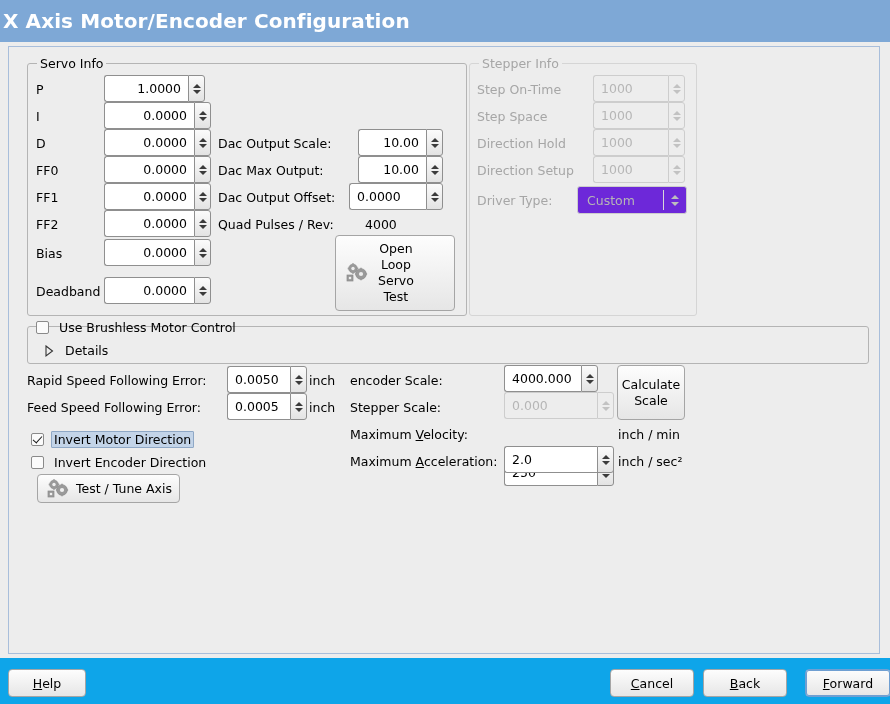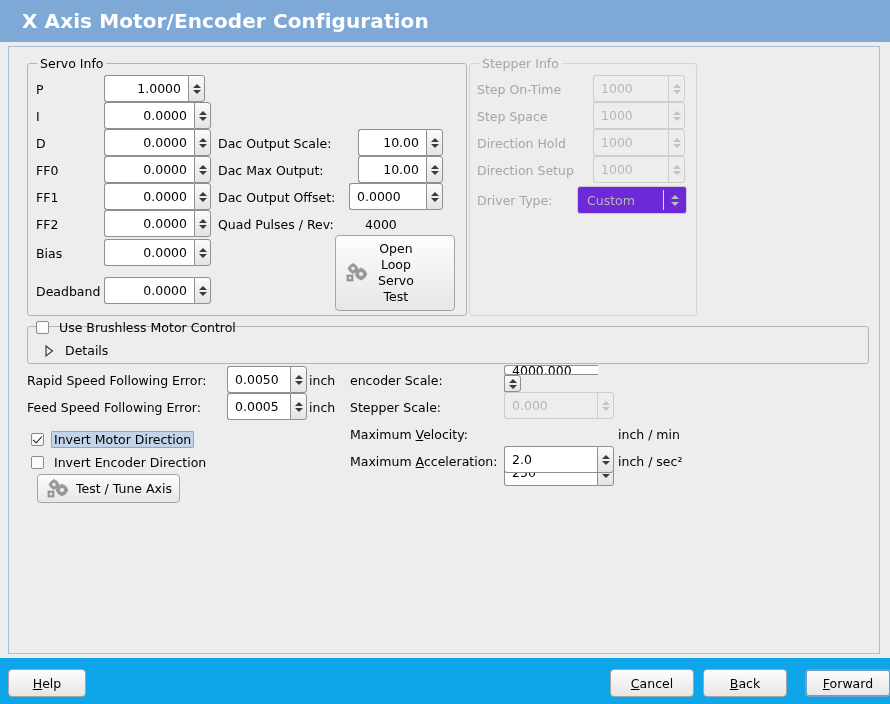--- a/index.html
+++ b/index.html
@@ -19,21 +19,21 @@
   .titlebar {
     position: absolute; left: 0; top: 0;
     width: 890px; height: 42px;
     background: #7ea8d6;
     display: flex; align-items: center;
   }
   .titlebar .title {
     color: #ffffff;
     font-size: 20px;
     font-weight: bold;
-    padding-left: 22px;
+    padding-left: 3px;
     letter-spacing: 0.1px;
   }
 
   
   .content-panel {
     position: absolute; left: 8px; top: 46px;
     width: 872px; height: 608px;
     background: #ededed;
     border: 1px solid #a8bedb;
     box-sizing: border-box;
@@ -495,37 +495,41 @@
             <line x1="17" y1="16.7" x2="17" y2="18.3"></line>
           <line x1="10.9" y1="12" x2="12.5" y2="12"></line>
             <line x1="21.5" y1="12" x2="23.1" y2="12"></line>
         </g>
       </svg>
     </span>
     <span style="margin-left:5px;">Test / Tune Axis</span>
   </div>
 
   <span class="lbl" style="left:341px; top:326px;">encoder Scale:</span>
-  <div class="spin" style="left:495px; top:318px; width:94px;flex-direction:column;">
+  <div class="spin" style="left:495px; top:318px; width:94px;">
     <div class="txt left">4000.000</div>
     <div class="btns">
         <div class="ar up"></div>
         <div class="ar down"></div>
       </div>
   </div>
 
   <span class="lbl" style="left:341px; top:353px;">Stepper Scale:</span>
   <div class="spin disabled" style="left:495px; top:345px; width:110px;">
     <div class="txt left">0.000</div>
     <div class="btns">
         <div class="ar up"></div>
         <div class="ar down"></div>
       </div>
   </div>
 
+  <div class="btn" style="left:608px; top:318px; width:68px; height:55px;">
+    <span class="multiline">Calculate
+Scale</span>
+  </div>
 
   <span class="lbl" style="left:341px; top:380px;"><span>Maximum </span><span class="mn">V</span><span>elocity:</span></span>
   <div class="spin" style="left:495px; top:372px; width:110px;margin-top:40px;">
     <div class="txt left">250</div>
     <div class="btns">
         <div class="ar up"></div>
         <div class="ar down"></div>
       </div>
   </div>
   <span class="lbl" style="left:609px; top:380px;">inch / min</span>

